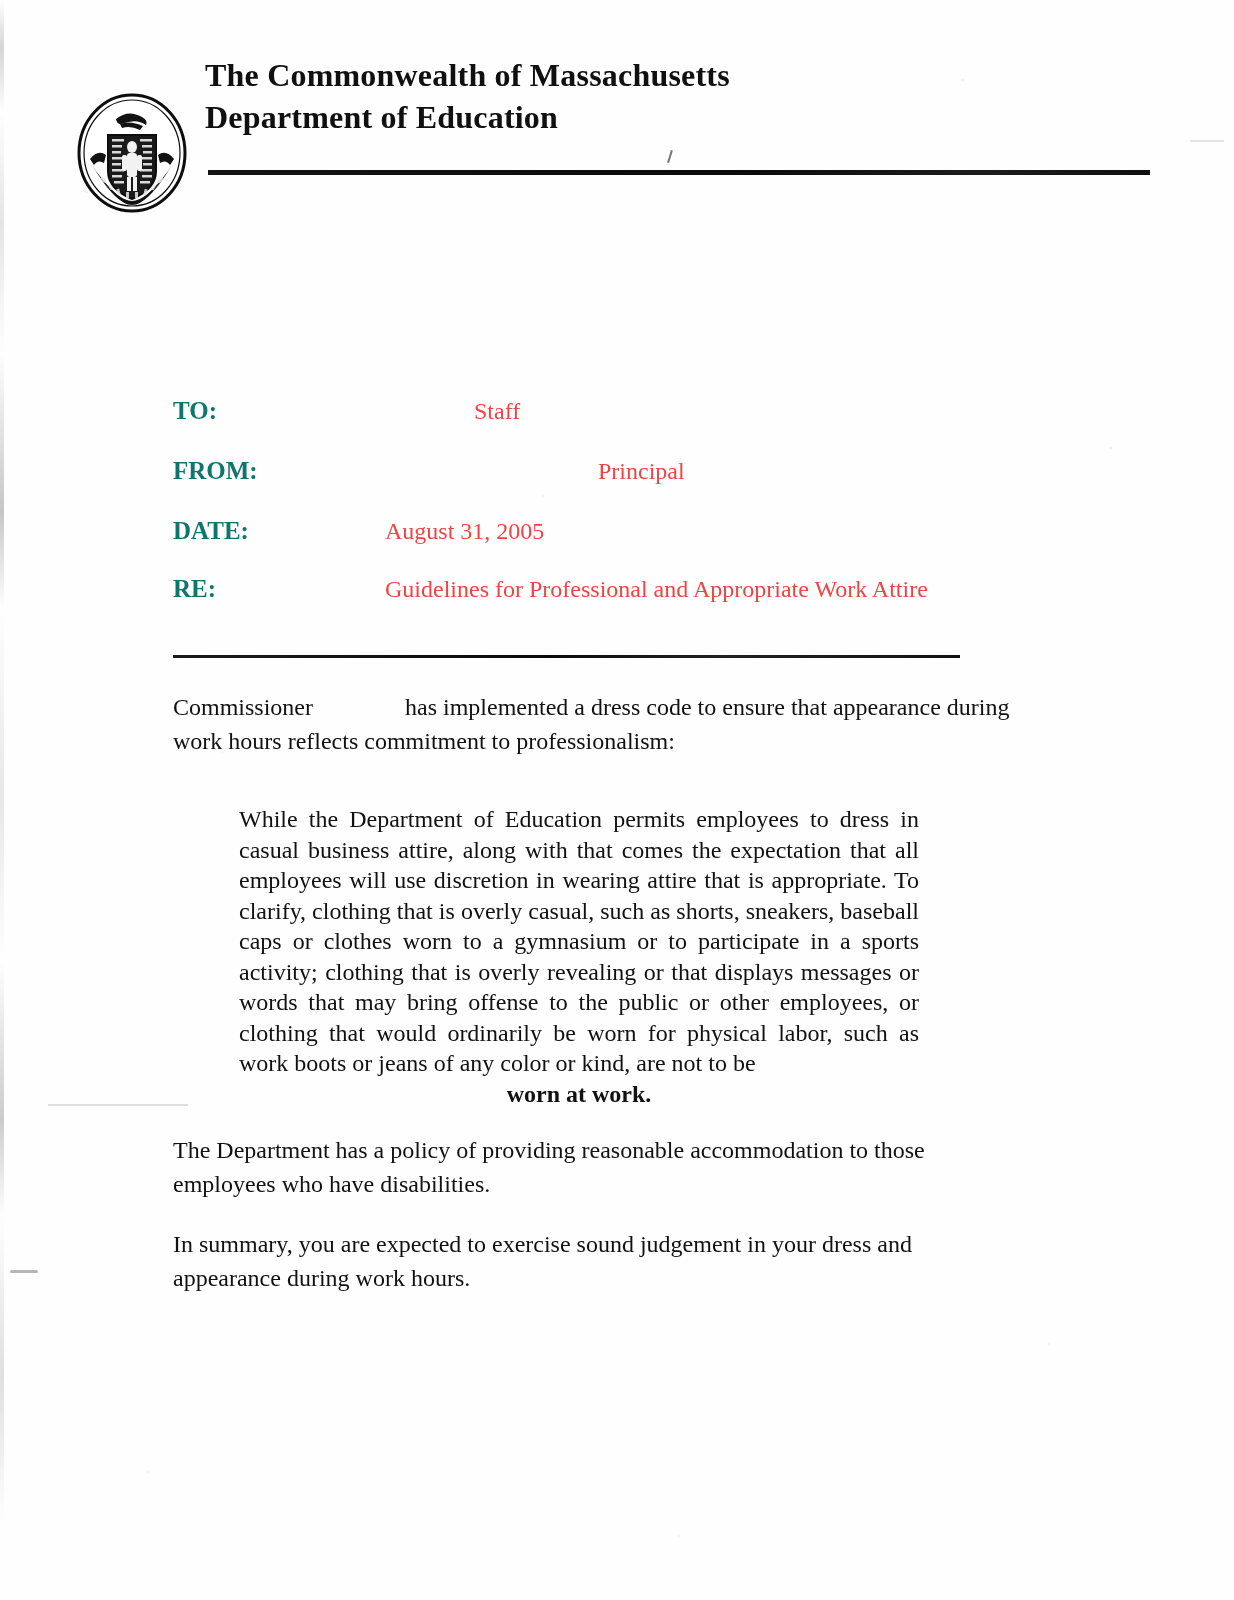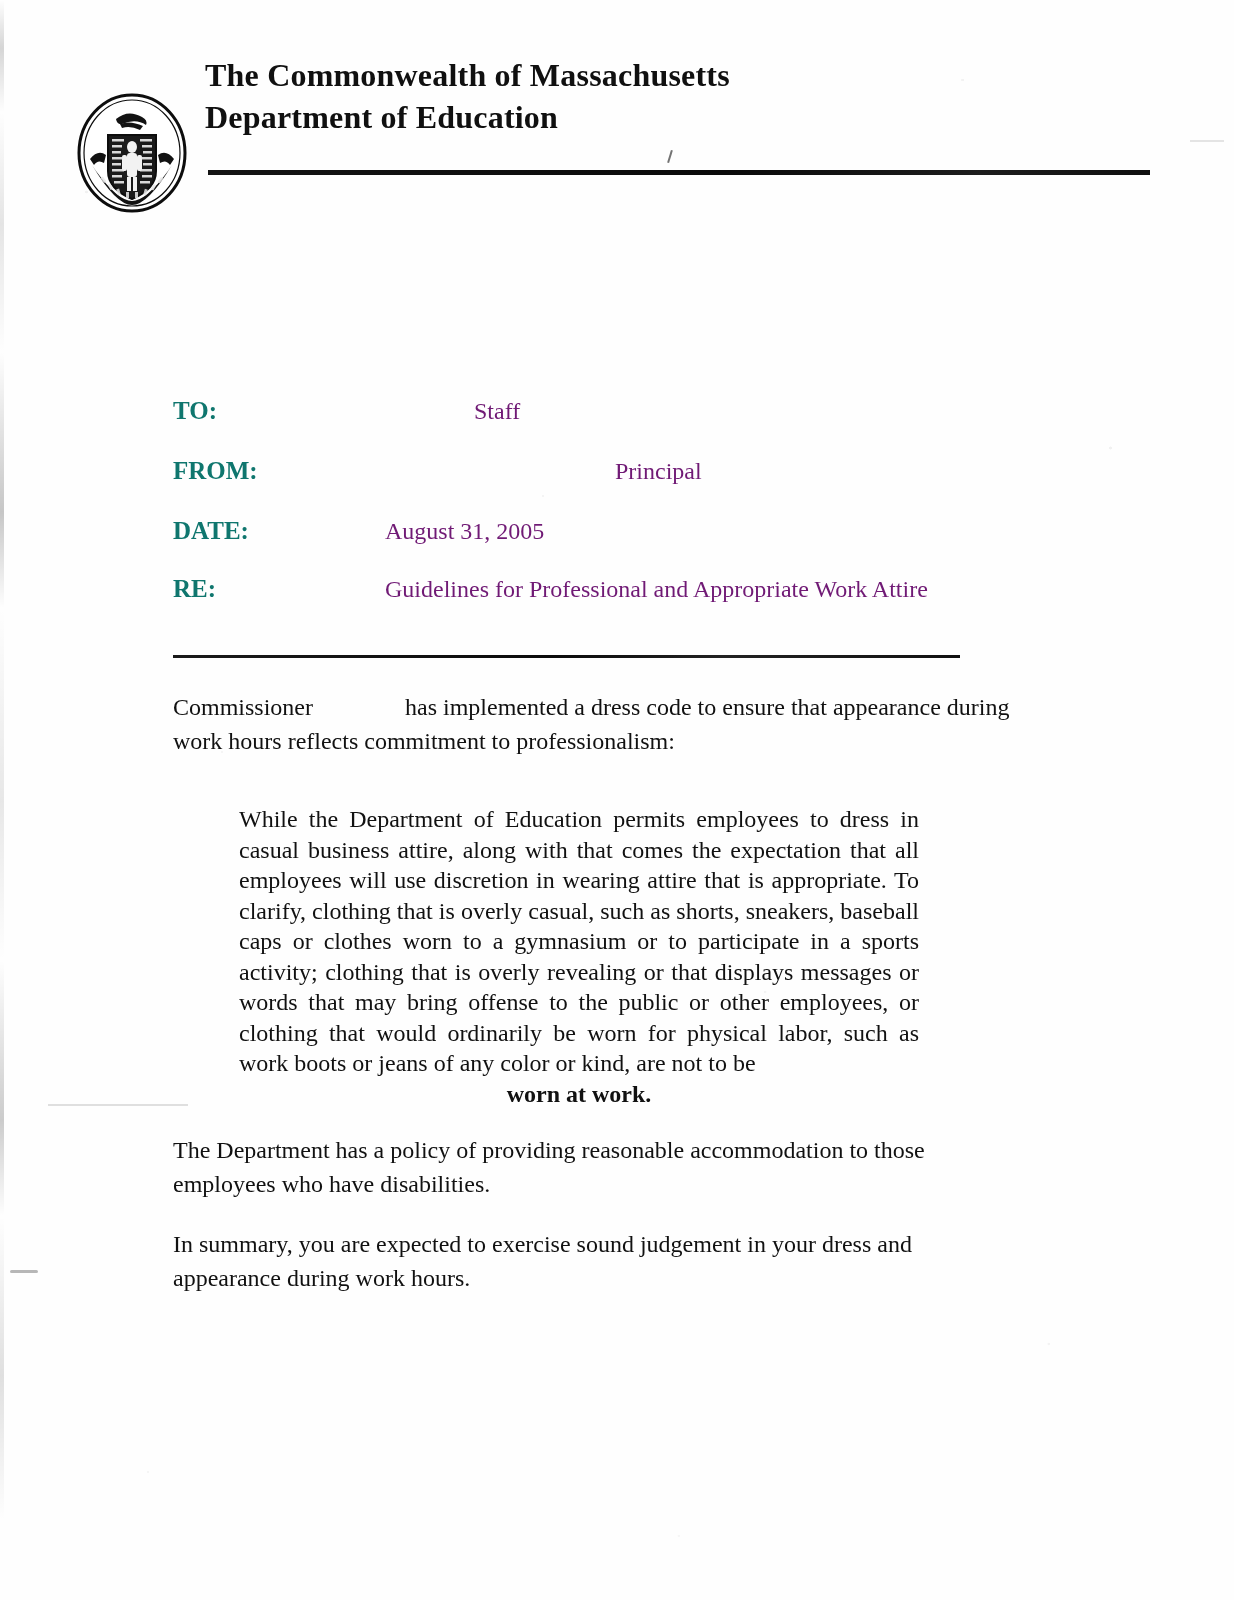--- a/index.html
+++ b/index.html
@@ -124,29 +124,29 @@
     left: 173px;
     font-weight: bold;
     font-size: 25px;
     line-height: 30px;
     color: #0f766e;
   }
   .memo-value {
     position: absolute;
     font-size: 24px;
     line-height: 30px;
-    color: #701a75;
+    color: #ef4444;
   }
   .row-to   { top: 396px; }
   .row-from { top: 456px; }
   .row-date { top: 516px; }
   .row-re   { top: 574px; }
 
   .val-to   { left: 474px; }
-  .val-from { left: 615px; }
+  .val-from { left: 598px; }
   .val-date { left: 385px; text-align: right; }
   .val-re   { left: 385px; }
 
   .rule-mid {
     position: absolute;
     left: 173px; top: 655px;
     width: 787px; height: 3px;
     background: linear-gradient(to right, #1a1a1a 0%, #0b0b0b 48%, #222 70%, #111 100%);
   }
 

